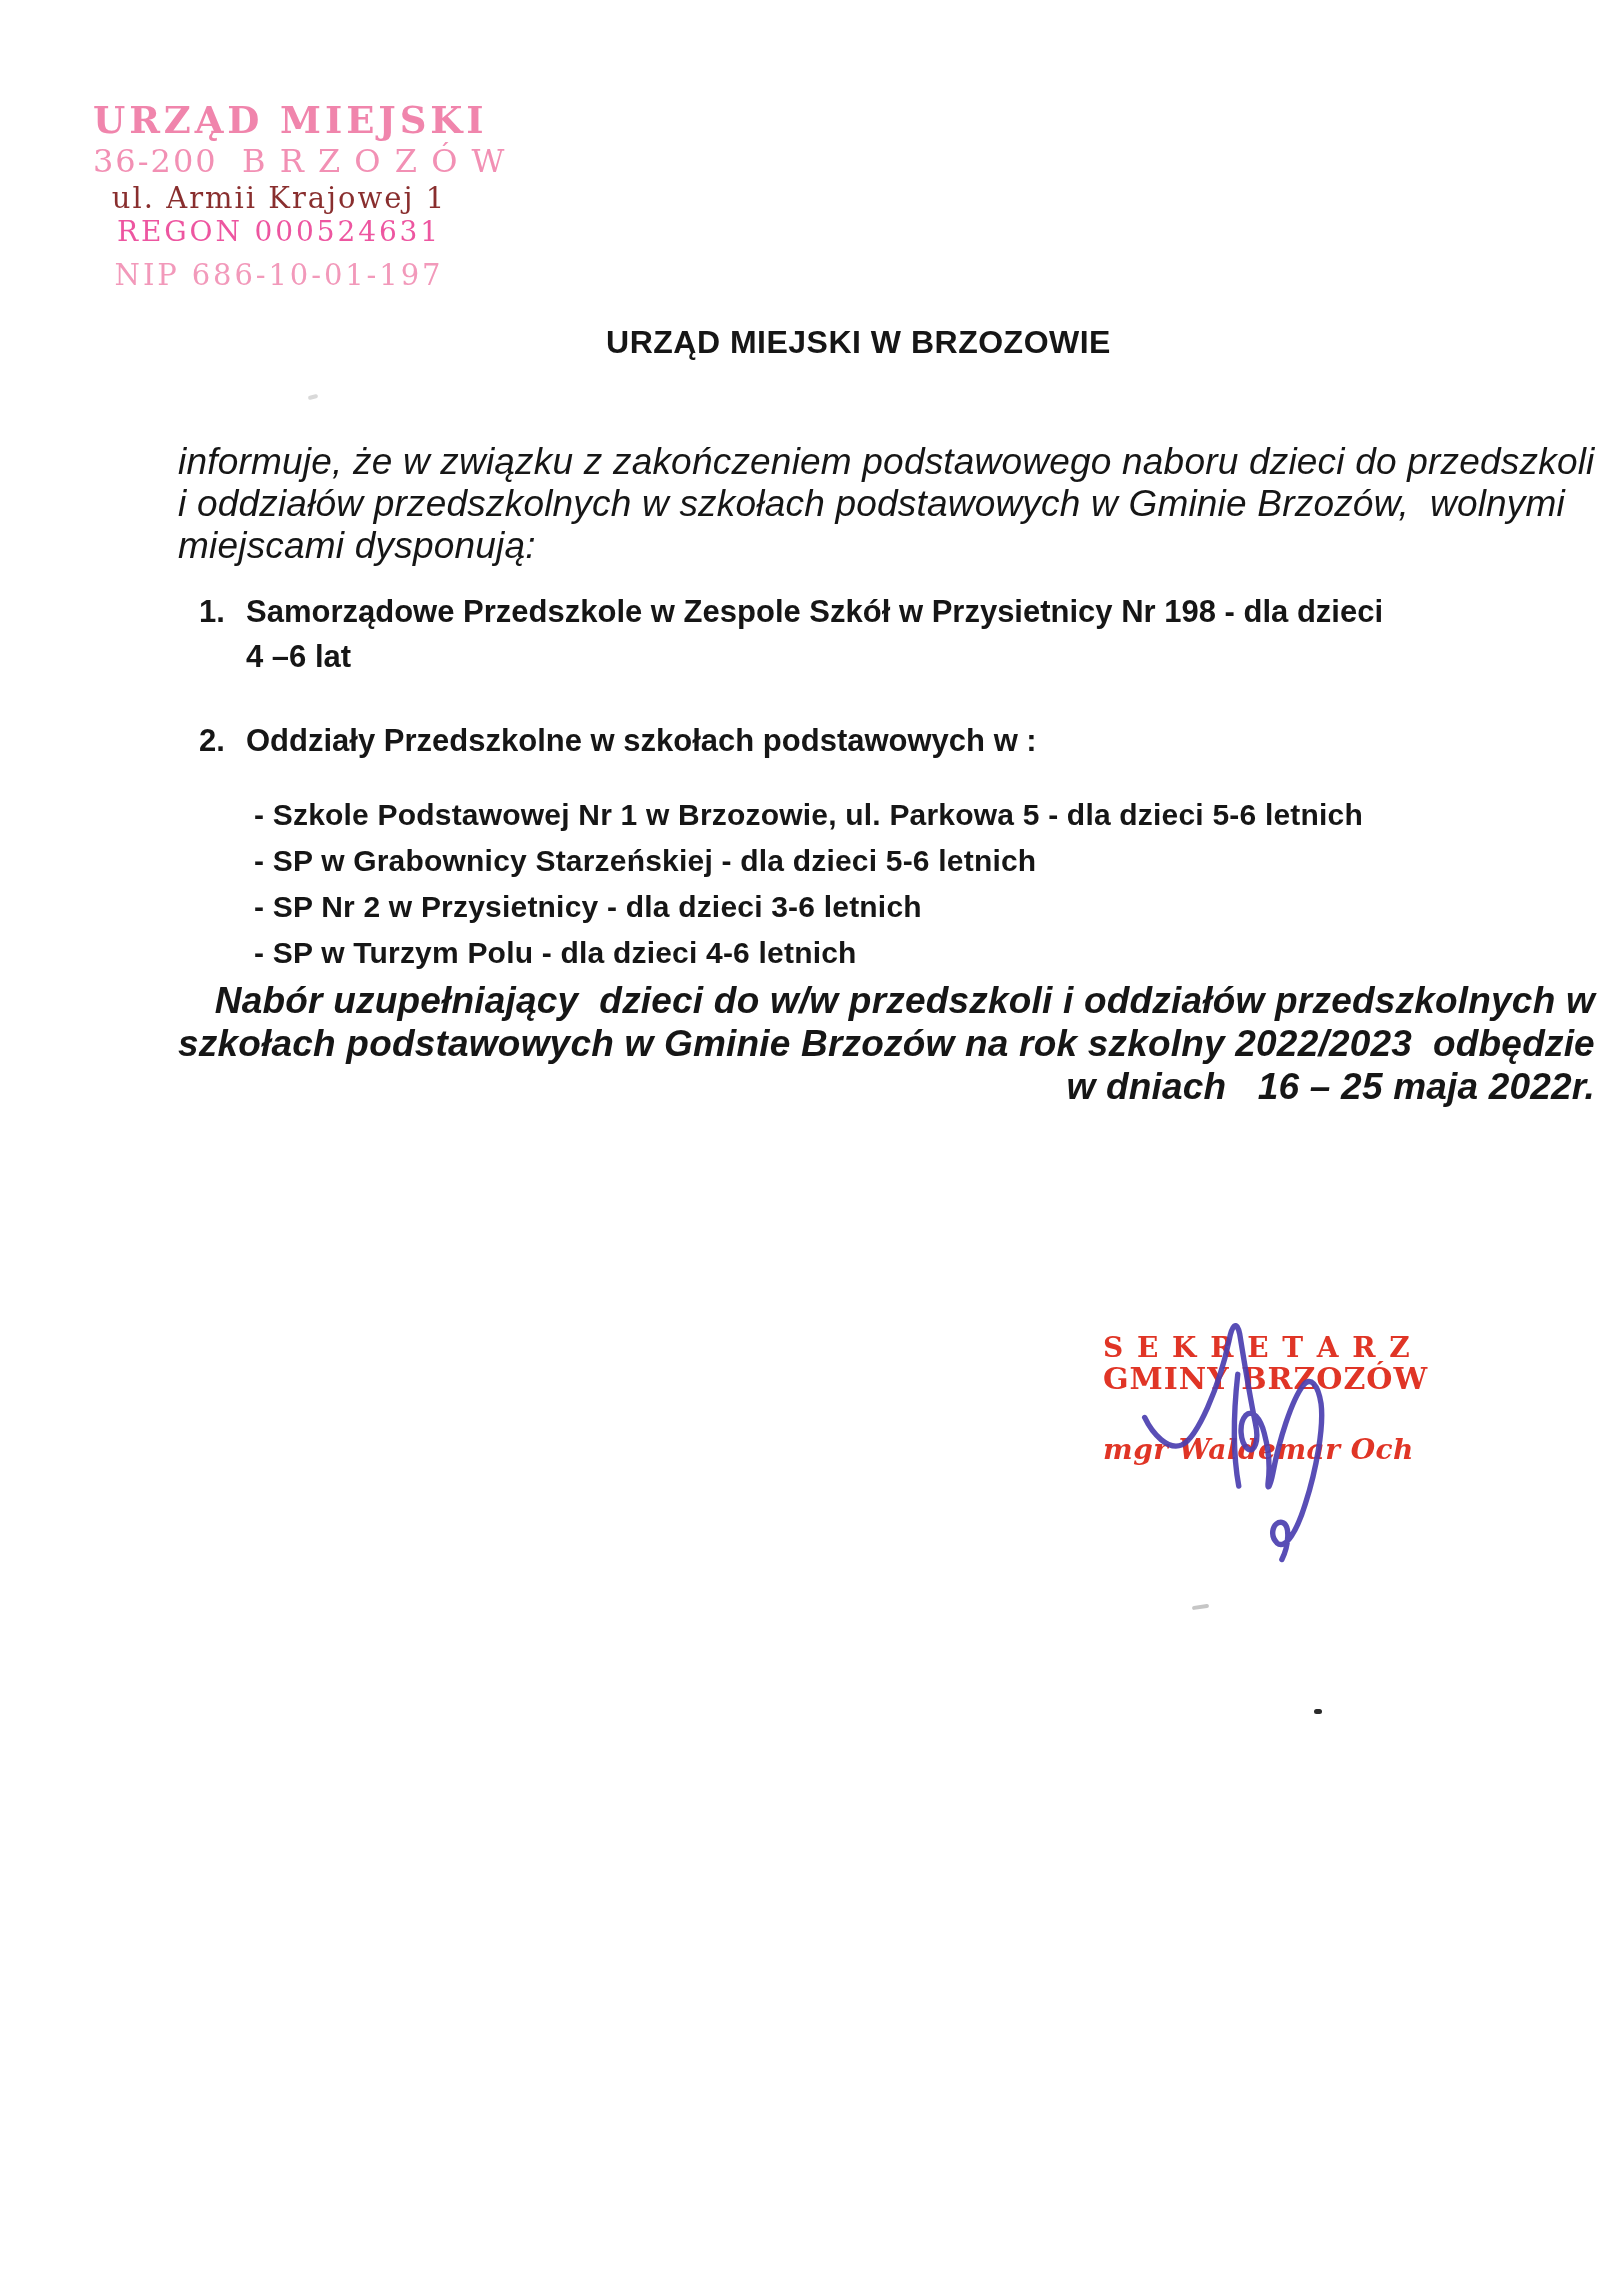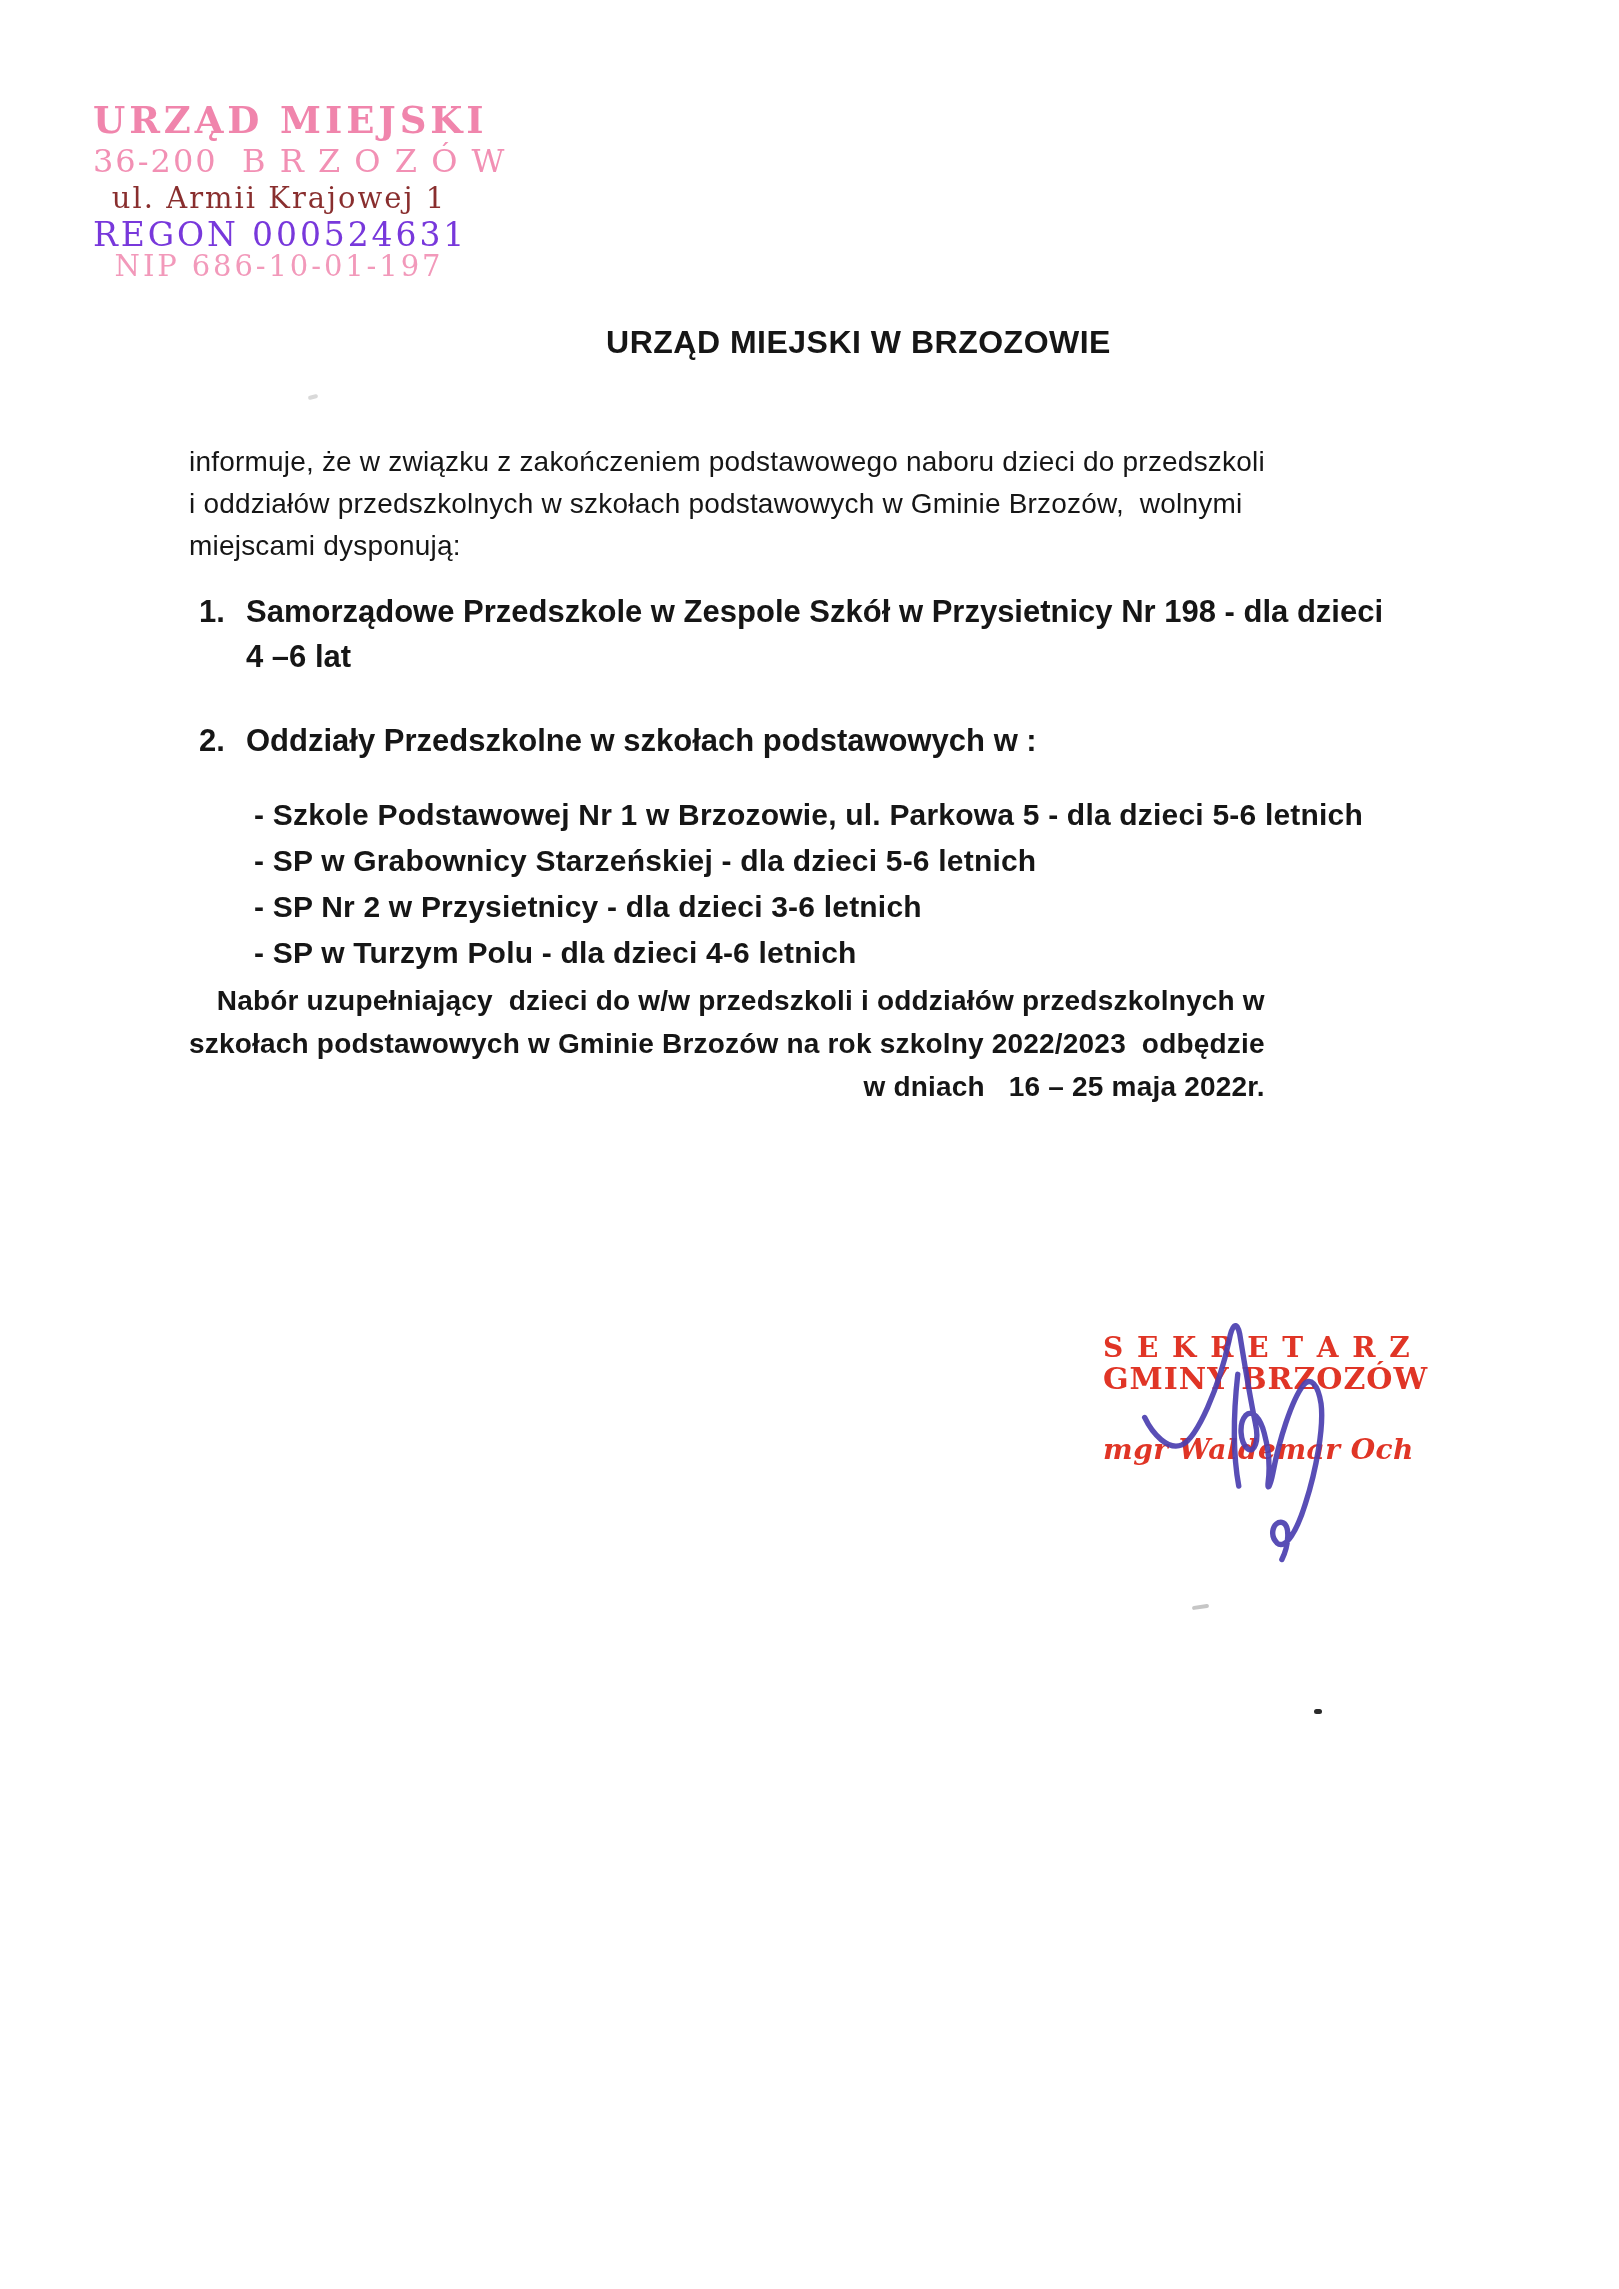--- a/index.html
+++ b/index.html
@@ -18,32 +18,32 @@
     position:absolute;left:93px;top:102px;width:372px;
     text-align:center;
     font-family:"DejaVu Serif", serif;
     color:#ef7ba6;
     opacity:.92;
     line-height:1.0;
   }
   .office-stamp .s1{font-size:37px;font-weight:bold;letter-spacing:3.9px;margin-bottom:5.9px;}
   .office-stamp .s2{font-size:32px;letter-spacing:2px;margin-bottom:6.9px;color:#f187ae;}
   .office-stamp .s3{font-size:29px;letter-spacing:2px;margin-bottom:4.9px;color:#7f1d1d;}
-  .office-stamp .s4{font-size:33px;letter-spacing:2.9px;margin-bottom:1px;color:#6d28d9;}
+  .office-stamp .s4{font-size:28px;letter-spacing:2.9px;margin-bottom:15px;color:#ec4899;}
   .office-stamp .s5{font-size:29px;letter-spacing:2.9px;color:#f191b5;}
 
   
   .doc-title{
     position:absolute;left:196px;top:324px;width:1325px;
     text-align:center;
     font-size:32px;font-weight:bold;letter-spacing:0.5px;
   }
 
   
-  .para{position:absolute;left:189px;font-size:28px;line-height:42px;letter-spacing:0.2px;}
+  .para{position:absolute;left:178px;font-size:37px;line-height:42px;letter-spacing:0.2px;font-style:italic;}
   .para.bold{font-weight:bold;text-align:right;}
   .intro{top:441px;}
   .closing{top:979px;line-height:43px;}
 
   
   .list-item{position:absolute;left:199px;display:flex;font-size:31px;font-weight:bold;line-height:45px;}
   .list-item .num{width:47px;flex:0 0 47px;font-weight:bold;}
   .item1{top:589px;}
   .item2{top:718px;}
 

